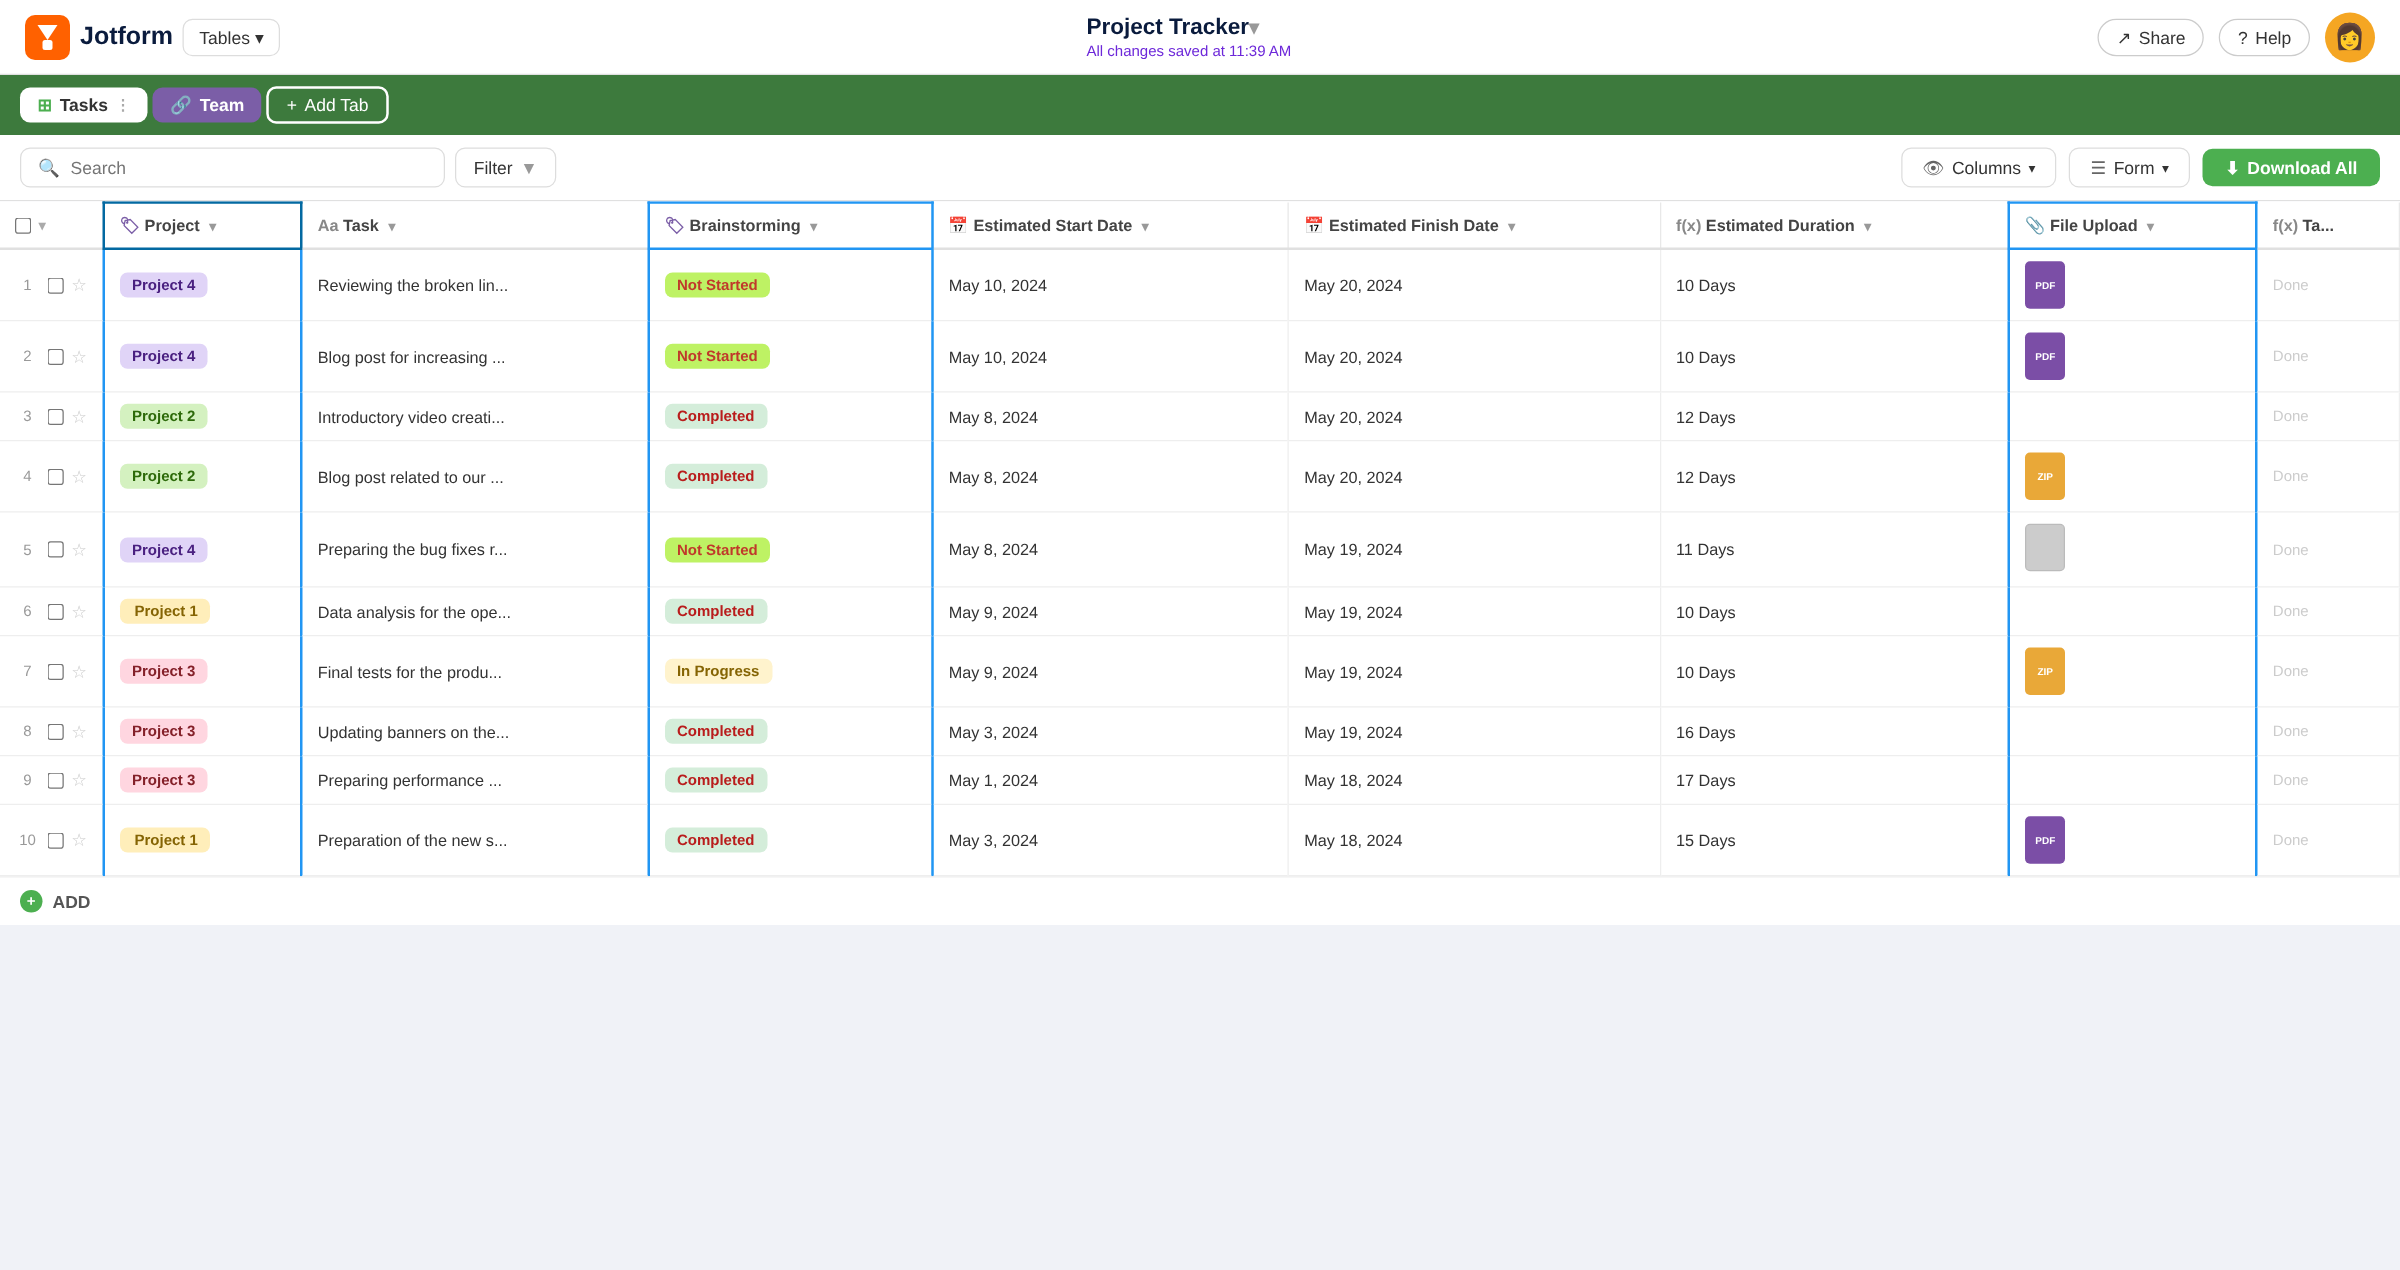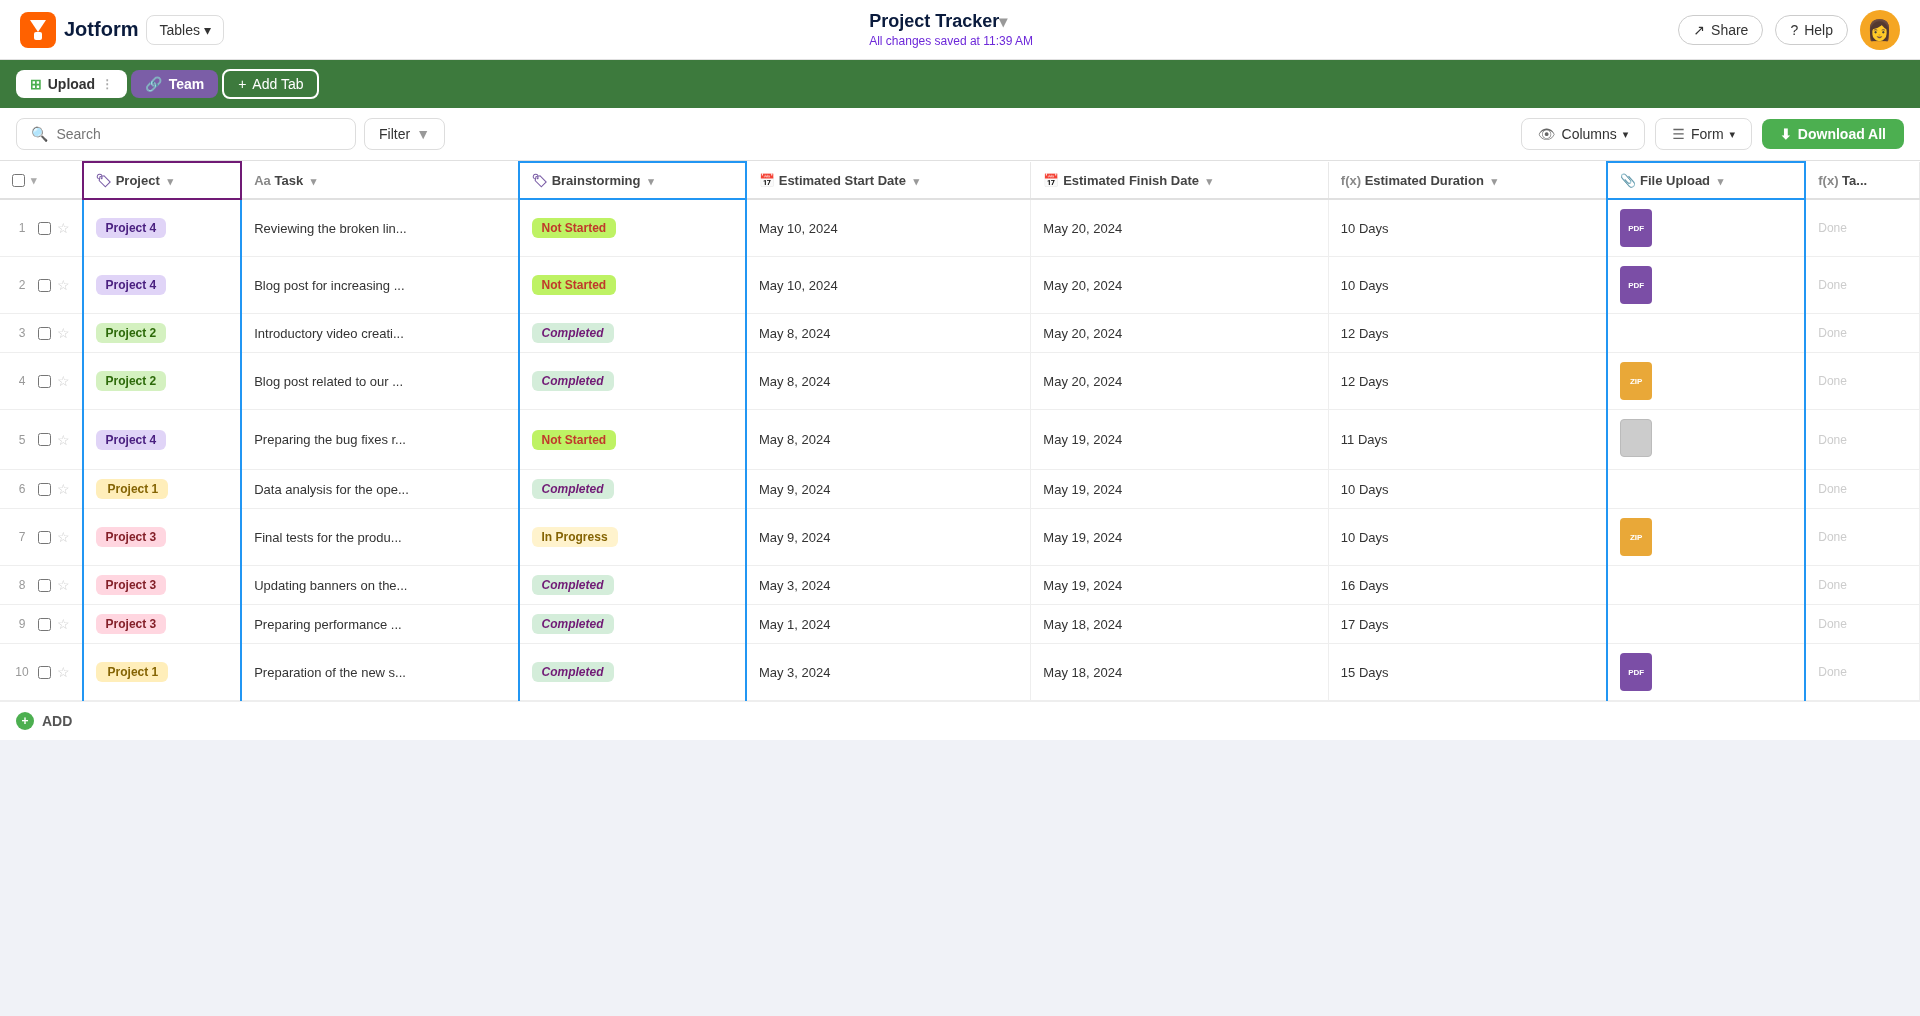--- a/index.html
+++ b/index.html
@@ -50,32 +50,32 @@
     
     .project-badge { display: inline-block; padding: 3px 10px; border-radius: 6px; font-size: 12px; font-weight: 600; }
     .p1 { background: #ffeeba; color: #856404; padding-left: 12px; }
     .p2 { background: #d4f1c0; color: #2d6a0a; }
     .p3 { background: #ffd6e0; color: #842029; }
     .p4 { background: #e0d4f7; color: #4a2080; }
 
     
     .status-badge { display: inline-block; padding: 3px 10px; border-radius: 6px; font-size: 12px; font-weight: 600; }
     .not-started { background: #bef264; color: #c0392b; }
-    .completed { background: #d4edda; color: #701a75; font-style: italic; }
+    .completed { background: #d4edda; color: #b91c1c; }
     .in-progress { background: #fff3cd; color: #856404; }
 
     
     .file-icon { display: inline-flex; flex-direction: column; align-items: center; justify-content: center; width: 32px; height: 38px; border-radius: 4px; font-size: 8px; font-weight: 700; color: #fff; }
     .pdf-icon { background: #7b4ea6; }
     .zip-icon { background: #e9a838; }
     .file-icon-gray { background: #ccc; color: #666; width: 32px; height: 38px; border-radius: 4px; display: inline-flex; align-items: center; justify-content: center; font-size: 10px; border: 1px solid #bbb; }
     .dropdown-arrow { margin-left: 4px; color: #999; font-size: 11px; }
 
     .add-row { display: flex; align-items: center; gap: 8px; padding: 10px 16px; cursor: pointer; color: #555; font-size: 14px; font-weight: 600; border-top: 1px solid #eee; }
-    th.col-project { border: 2px solid #701a75; }
+    th.col-project { border: 2px solid #0369a1; }
     th.col-brainstorming { border: 2px solid #2196f3; }
     th.col-fileupload { border: 2px solid #2196f3; }
     td.col-project { border-left: 2px solid #2196f3; border-right: 2px solid #2196f3; }
     td.col-brainstorming { border-left: 2px solid #2196f3; border-right: 2px solid #2196f3; }
     td.col-fileupload { border-left: 2px solid #2196f3; border-right: 2px solid #2196f3; }
 
     .bottom-area { background: #f0f2f7; height: 100px; }
   </style>
 </head>
 <body>
@@ -109,21 +109,21 @@
       <span>?</span>
       <span>Help</span>
     </button>
     <div class="avatar">👩</div>
   </div>
 </div>
 
 <div class="tab-bar">
   <div class="tab-tasks">
     <span class="tab-icon">⊞</span>
-    <span>Upload</span>
+    <span>Tasks</span>
     <span style="color:#aaa;font-size:12px;">⋮</span>
   </div>
   <div class="tab-team">
     <span>🔗</span>
     <span>Team</span>
   </div>
   <div class="tab-add">
     <span>+</span>
     <span>Add Tab</span>
   </div>

